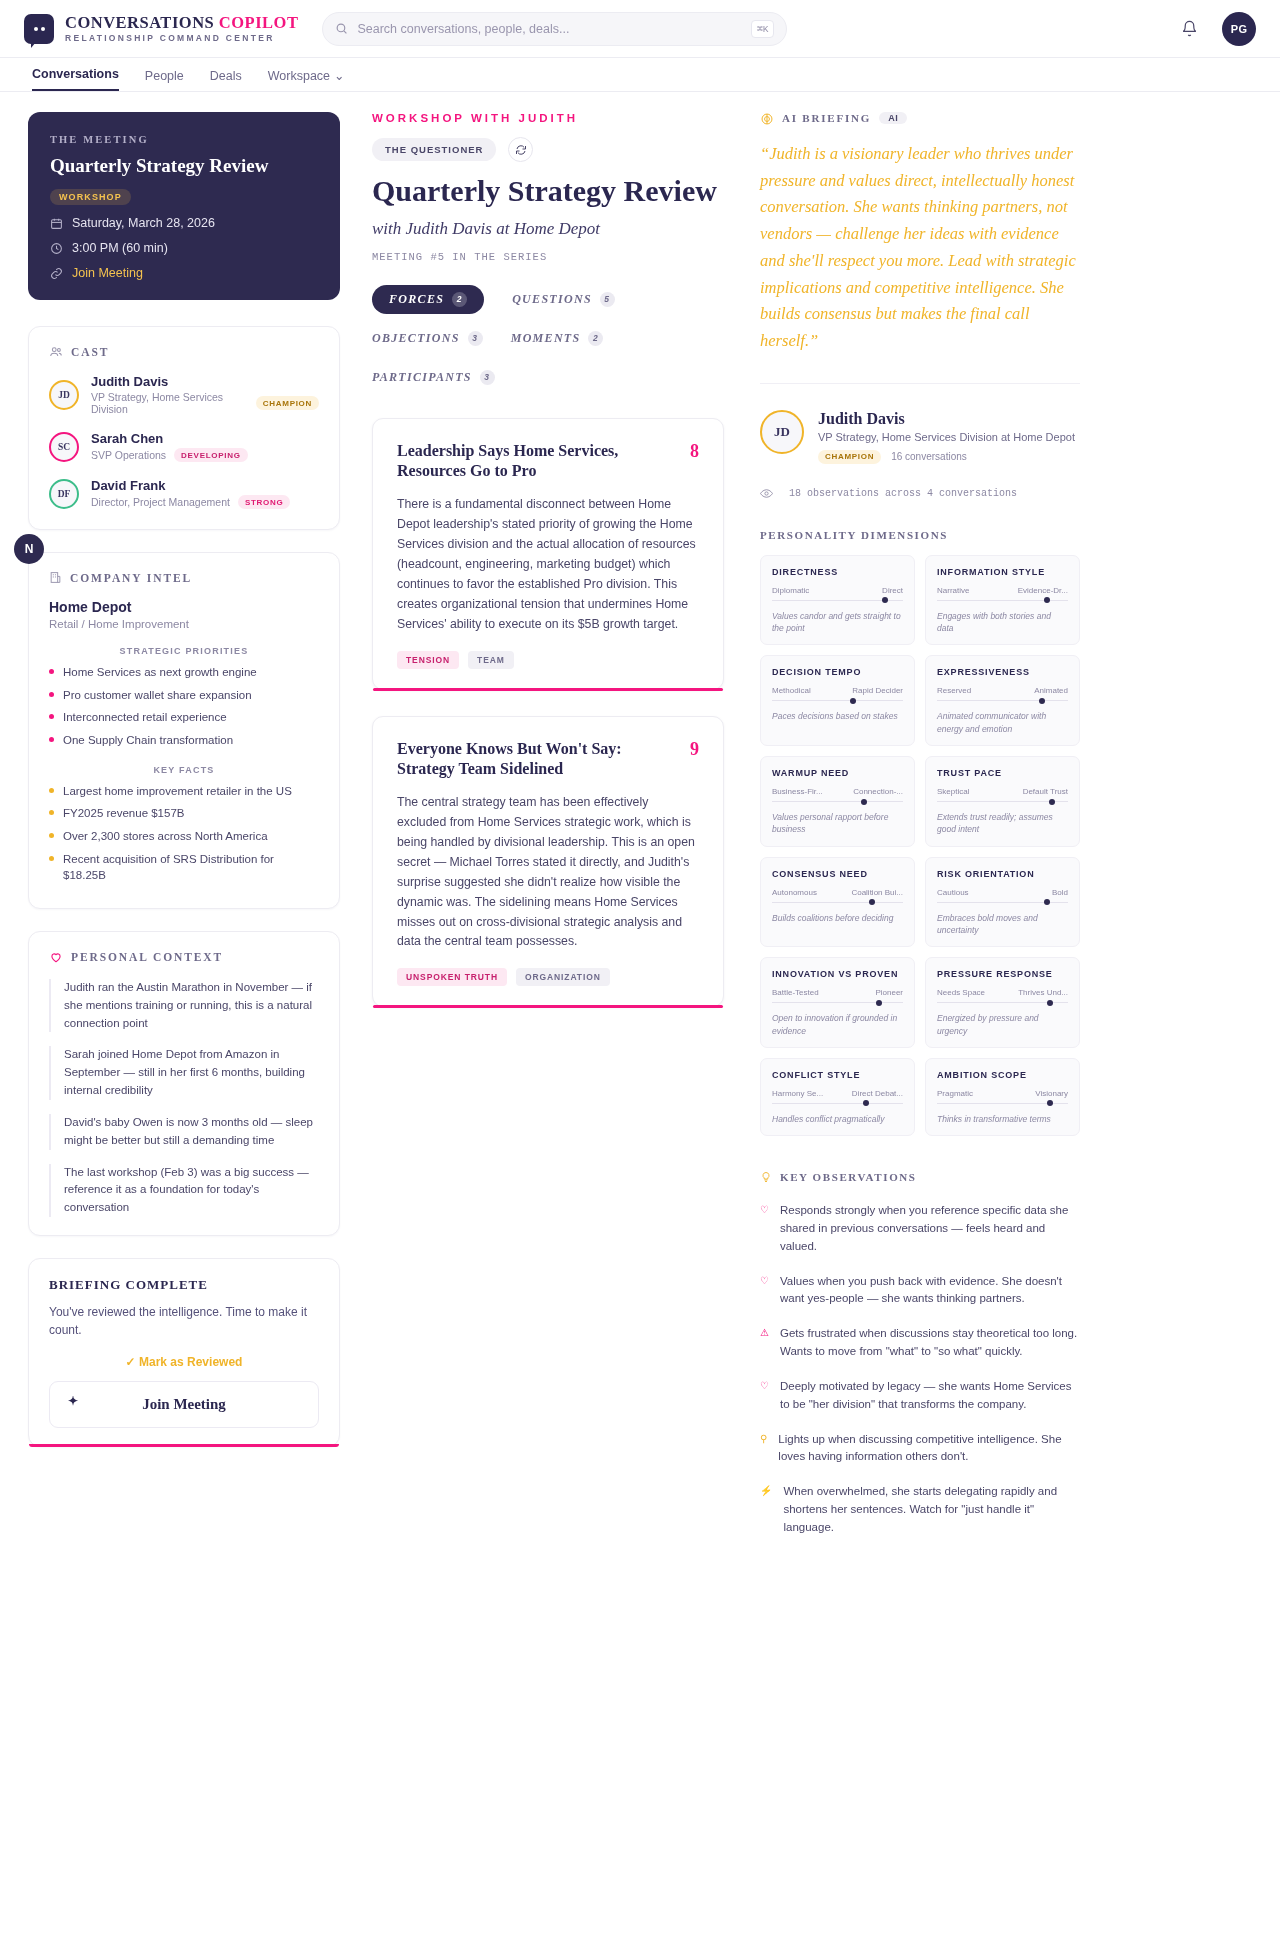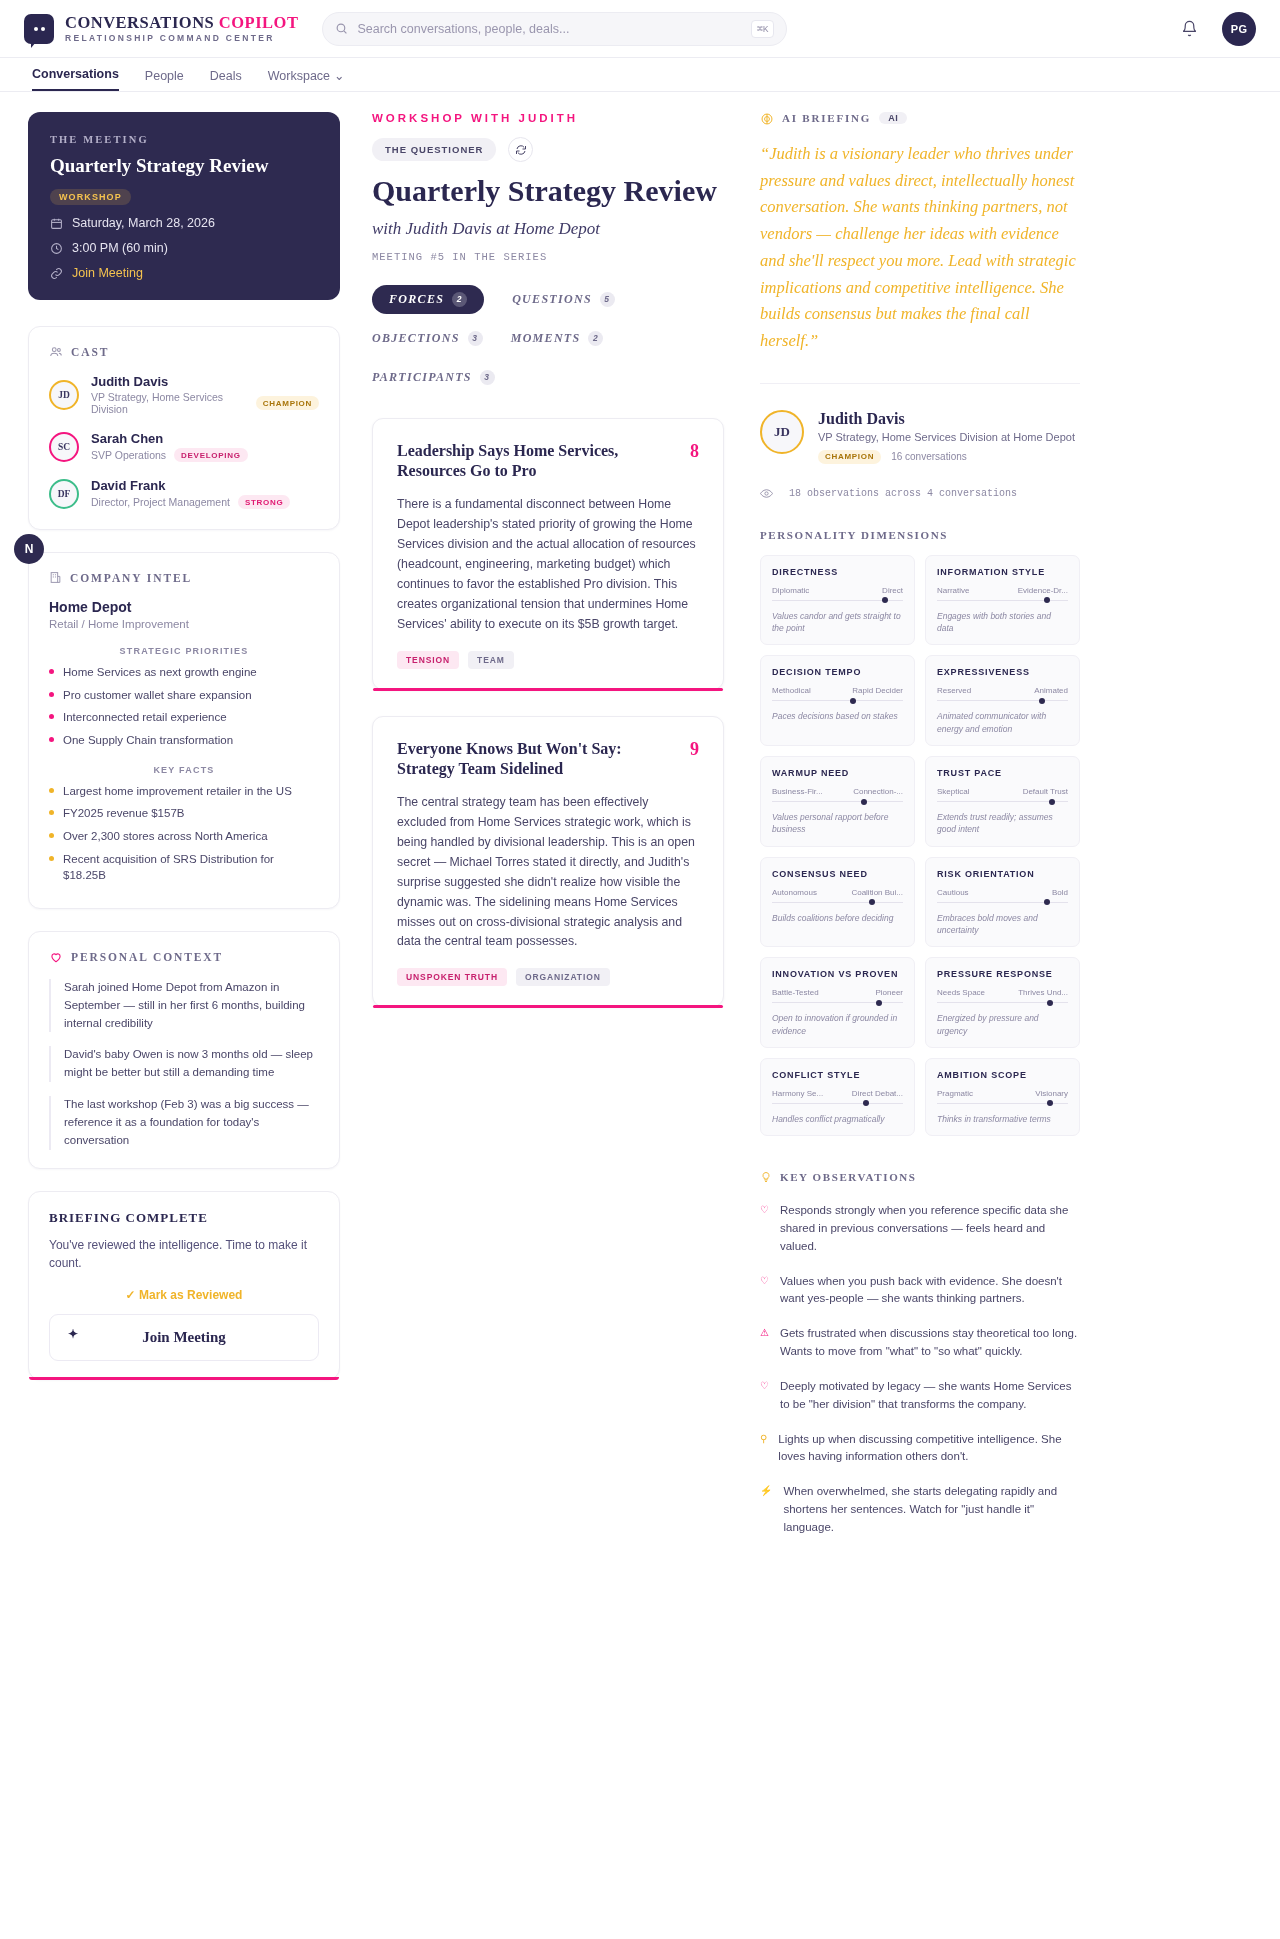--- a/index.html
+++ b/index.html
@@ -554,20 +554,21 @@
         </div>
     </div>
 
     <div class="card">
       <div class="sec-head">
         <svg width="14" height="14" viewBox="0 0 24 24" fill="none" stroke="#f4157f" stroke-width="1.9">
             <path d="M12 20s-7-4.6-7-9.3A4 4 0 0112 8a4 4 0 017 2.7C19 15.4 12 20 12 20z"></path>
           </svg>
         <span>PERSONAL CONTEXT</span>
       </div>
+      <div class="pc-item">Judith ran the Austin Marathon in November — if she mentions training or running, this is a natural connection point</div>
       <div class="pc-item">Sarah joined Home Depot from Amazon in September — still in her first 6 months, building internal credibility</div>
       <div class="pc-item">David's baby Owen is now 3 months old — sleep might be better but still a demanding time</div>
       <div class="pc-item">The last workshop (Feb 3) was a big success — reference it as a foundation for today's conversation</div>
     </div>
 
     <div class="card brief-card card-underline-pink">
       <div class="brief-title">BRIEFING COMPLETE</div>
       <div class="brief-body">You've reviewed the intelligence. Time to make it count.</div>
       <div class="brief-mark">✓ Mark as Reviewed</div>
       <div class="join-btn">

